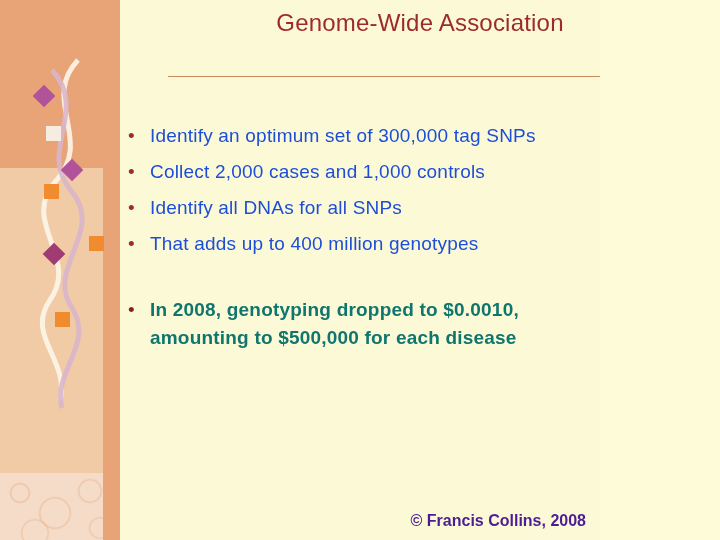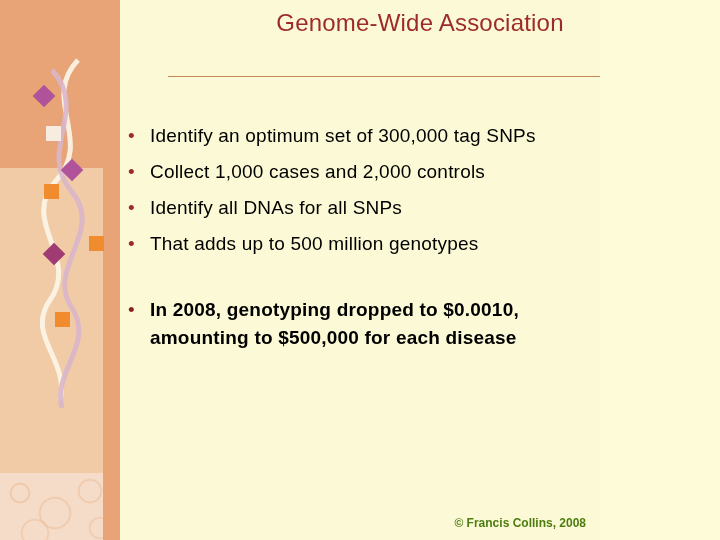--- a/index.html
+++ b/index.html
@@ -124,43 +124,43 @@
     margin-bottom: 8px;
   }
   .bullet-dot {
     width: 22px;
     flex: 0 0 22px;
     color: #9E2B2B;
     font-size: 19px;
     line-height: 28px;
   }
   .bullet-text {
-    color: #000000;
+    color: #1d4ed8;
     font-size: 19px;
     line-height: 28px;
     letter-spacing: .2px;
   }
   .group-gap {
     height: 30px;
   }
   .bullet-strong .bullet-text {
     font-weight: bold;
-    color: #000000;
+    color: #0f766e;
   }
   .bullet-strong .bullet-dot {
     color: #8E1F1F;
   }
 
   
   .credit {
     position: absolute;
     right: 14px;
     bottom: 10px;
-    color: #4d7c0f;
-    font-size: 12px;
+    color: #4c1d95;
+    font-size: 16px;
     font-weight: bold;
   }
 </style>
 </head>
 <body>
 
 <div class="slide">
 
   <div class="sidebar">
     <div class="band-top"></div>
@@ -189,29 +189,29 @@
   <div class="title-rule"></div>
 
   <div class="bullets">
 
     <div class="bullet-row">
       <span class="bullet-dot">•</span>
       <span class="bullet-text">Identify an optimum set of 300,000 tag SNPs</span>
     </div>
     <div class="bullet-row">
       <span class="bullet-dot">•</span>
-      <span class="bullet-text">Collect 1,000 cases and 2,000 controls</span>
+      <span class="bullet-text">Collect 2,000 cases and 1,000 controls</span>
     </div>
     <div class="bullet-row">
       <span class="bullet-dot">•</span>
       <span class="bullet-text">Identify all DNAs for all SNPs</span>
     </div>
     <div class="bullet-row">
       <span class="bullet-dot">•</span>
-      <span class="bullet-text">That adds up to 500 million genotypes</span>
+      <span class="bullet-text">That adds up to 400 million genotypes</span>
     </div>
 
     <div class="group-gap"></div>
 
     <div class="bullet-row bullet-strong">
       <span class="bullet-dot">•</span>
       <span class="bullet-text">
         <span>In 2008, genotyping dropped to $0.0010,</span><br>
         <span>amounting to $500,000 for each disease</span>
       </span>

